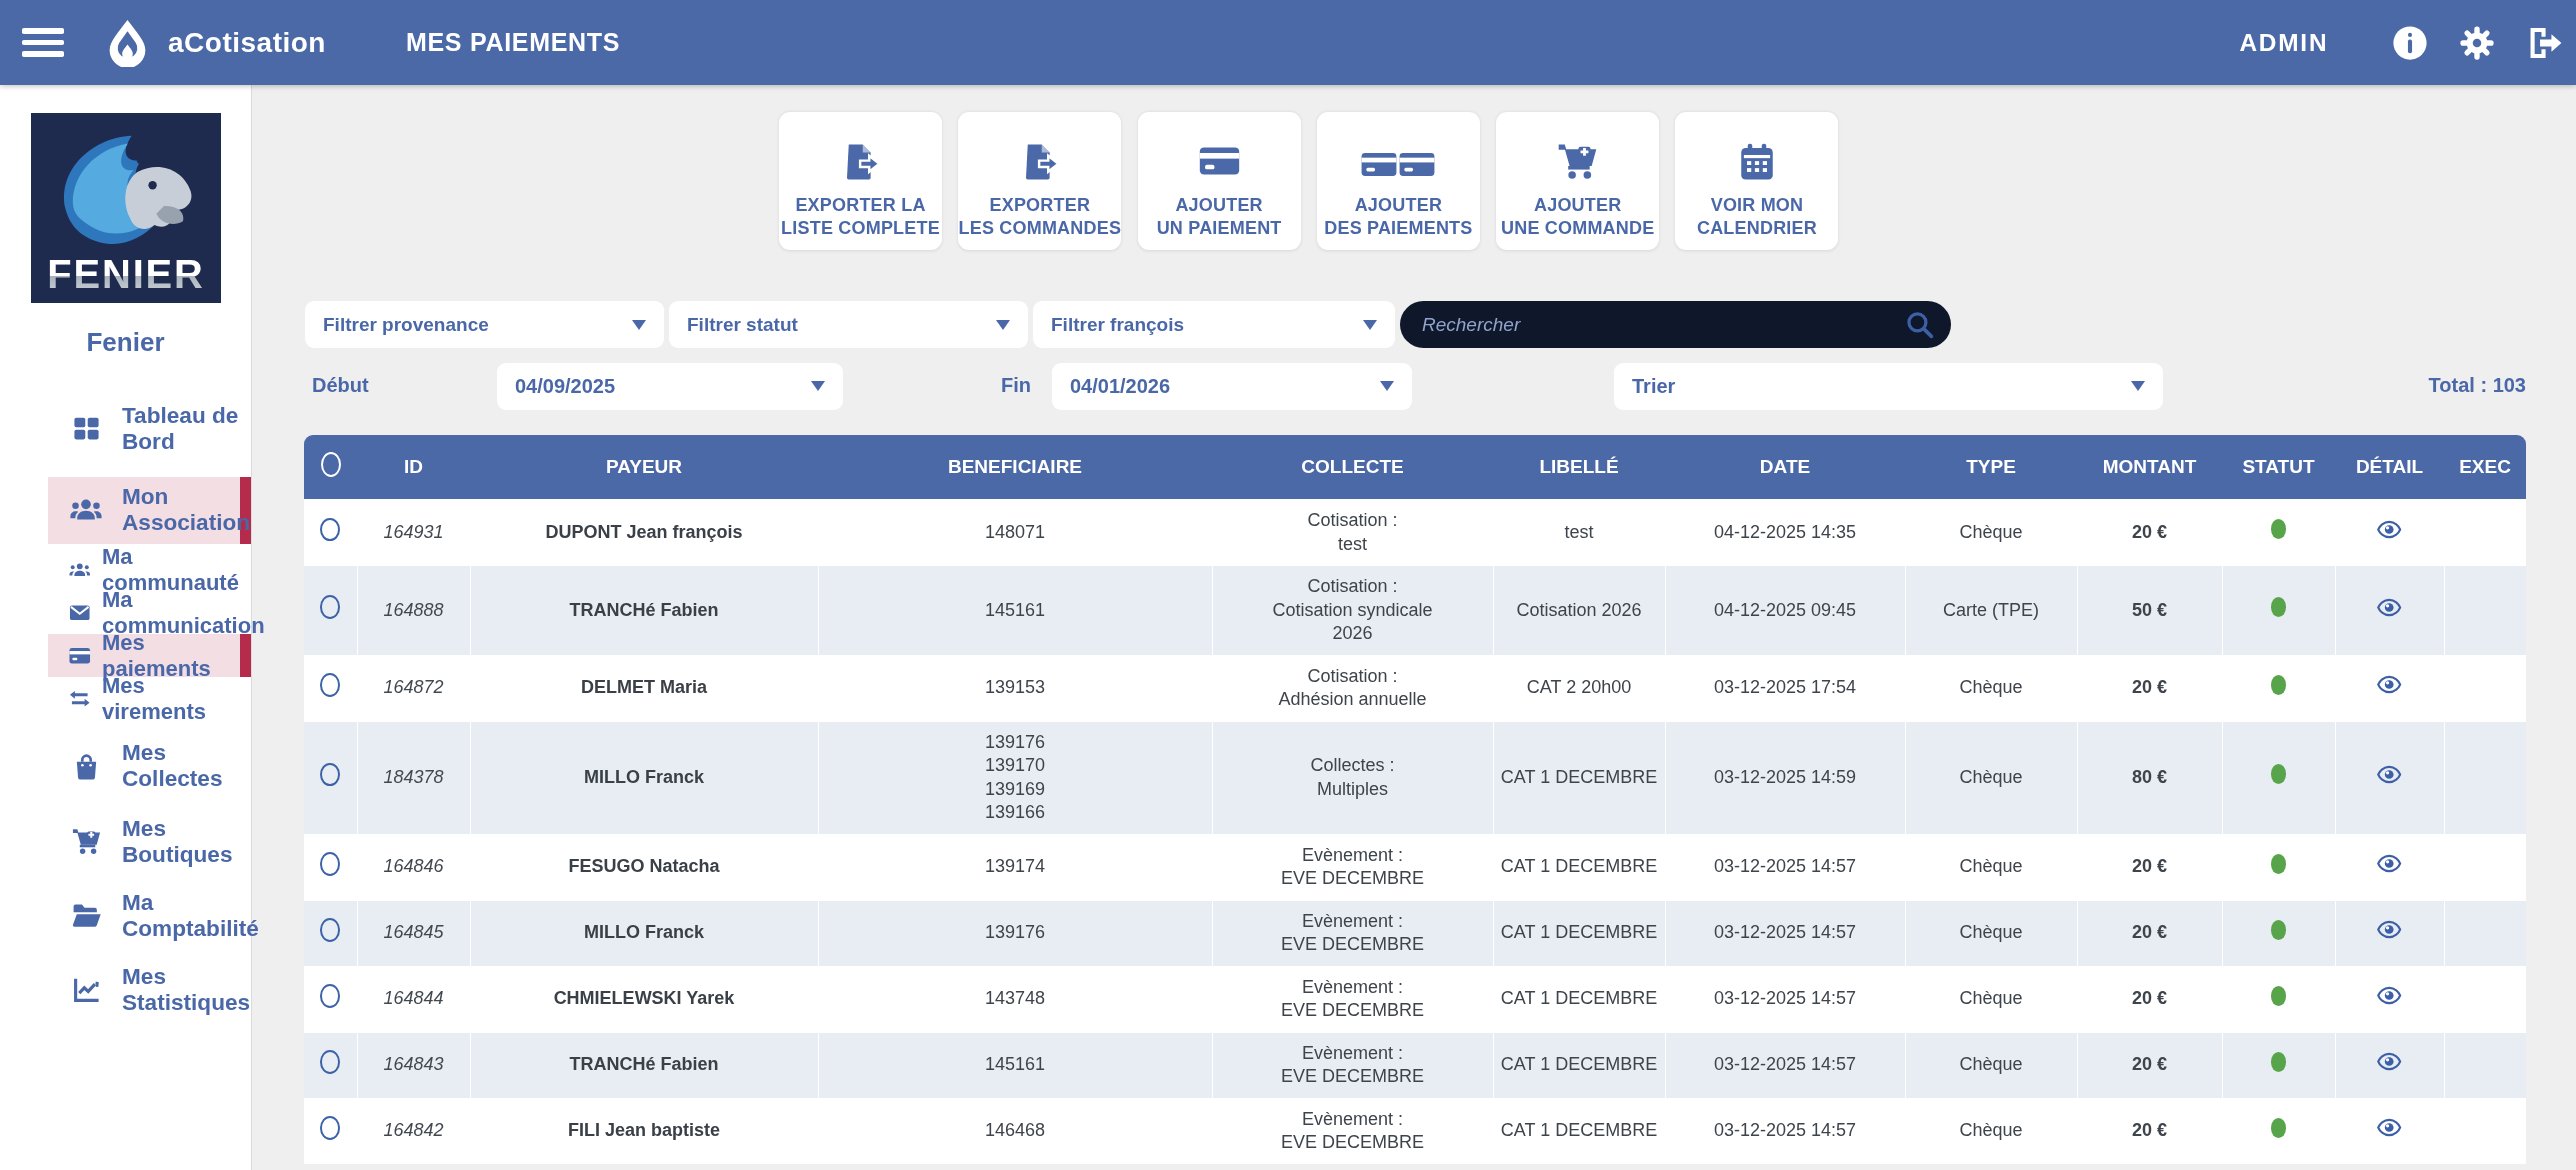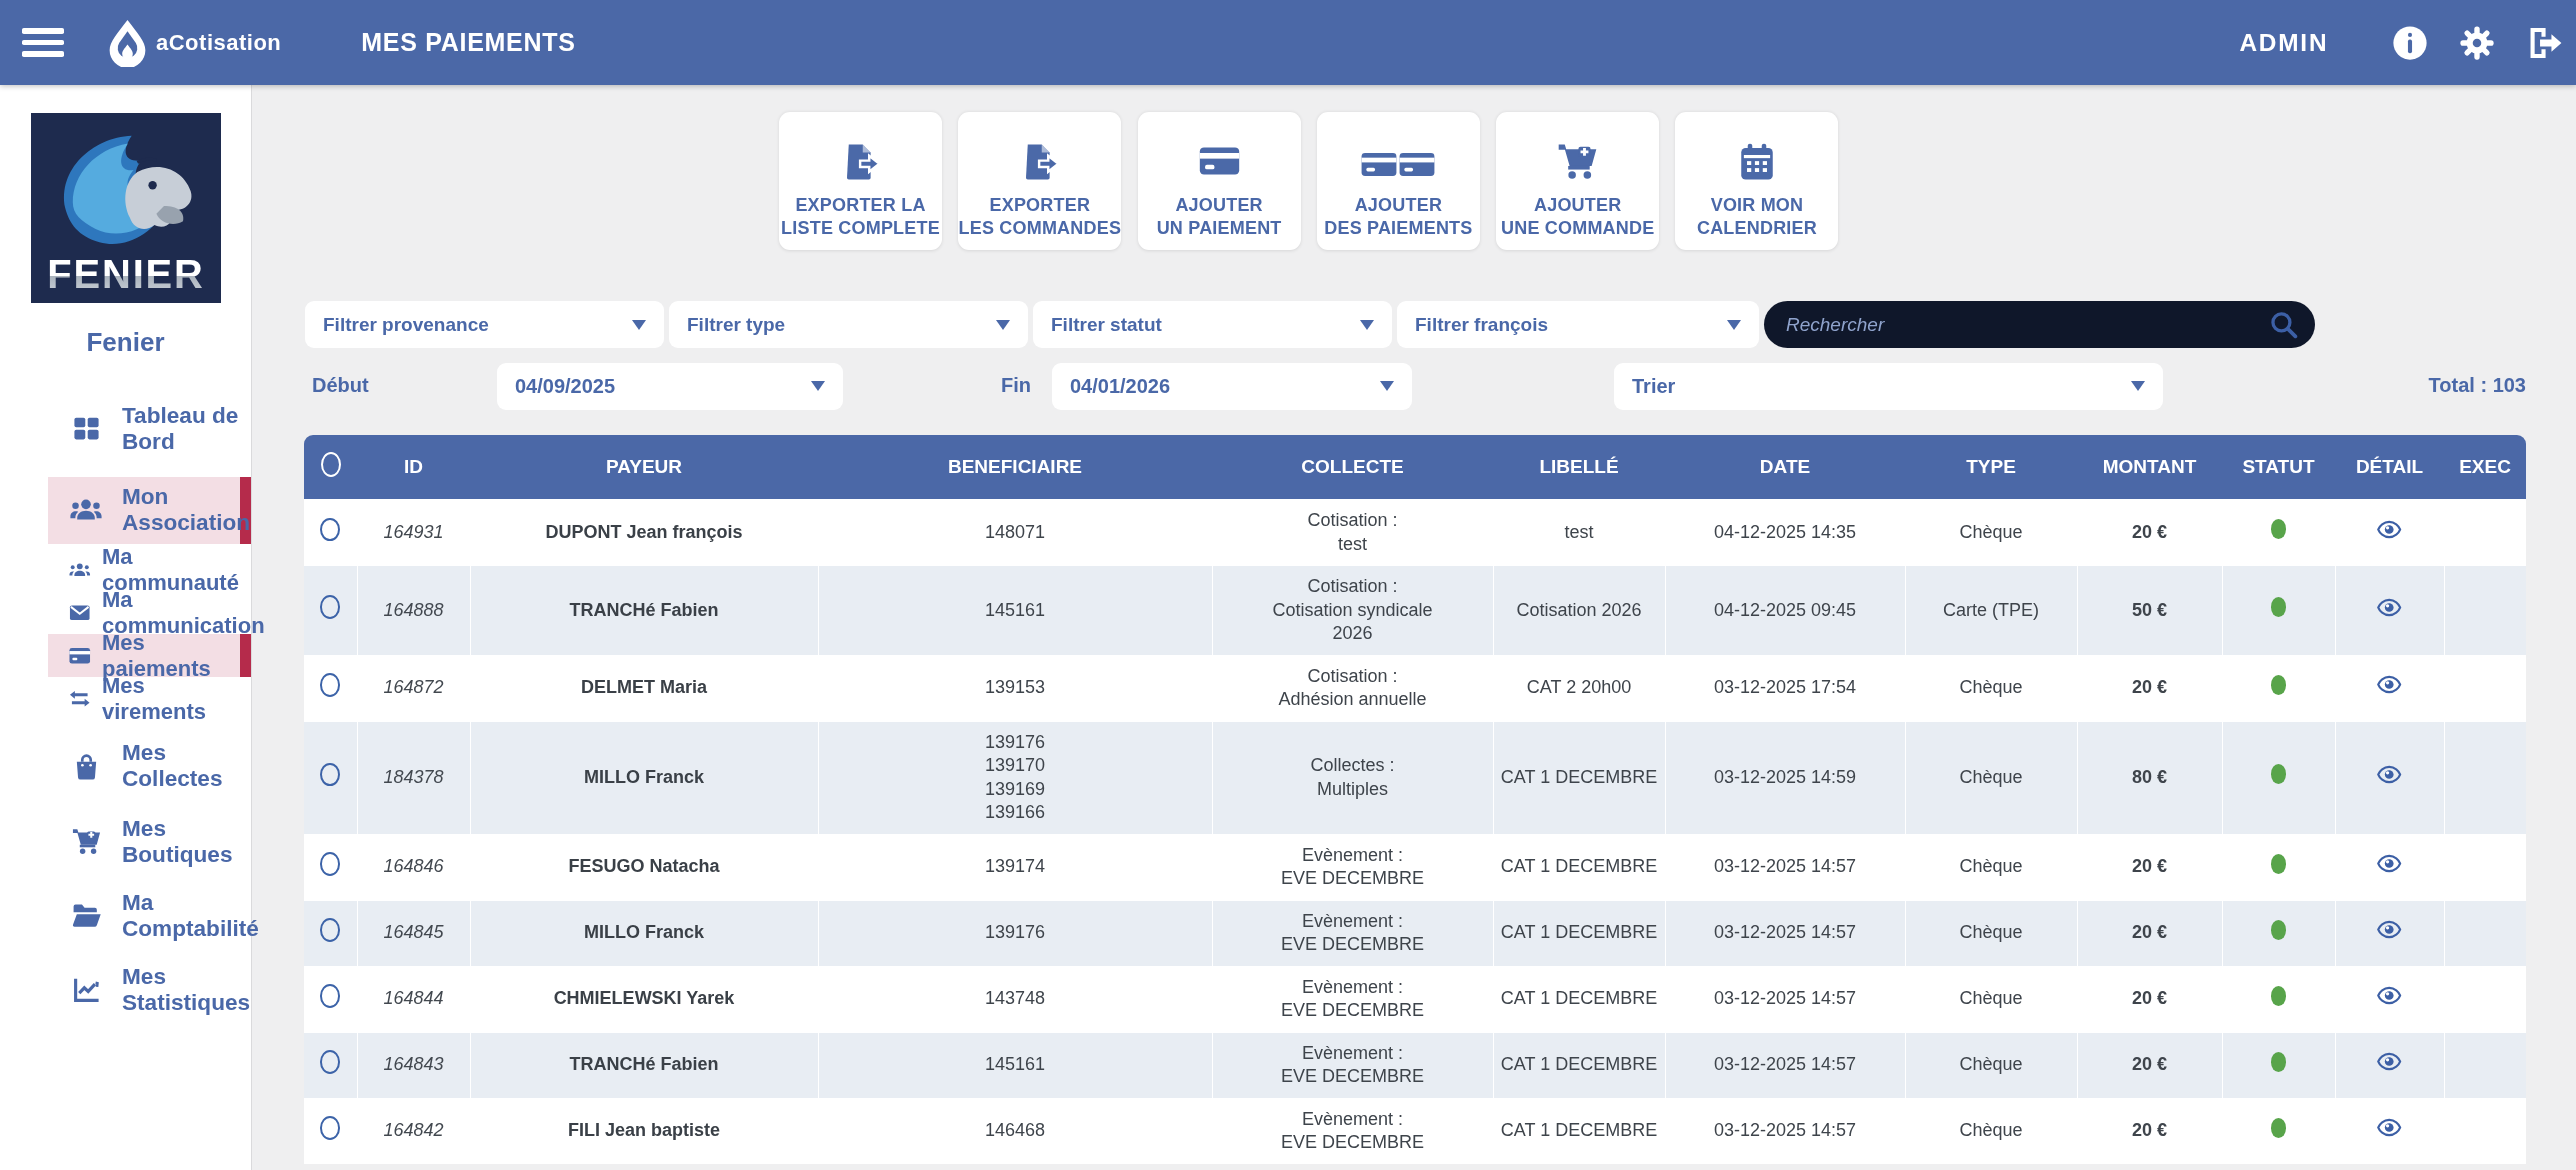--- a/index.html
+++ b/index.html
@@ -6,21 +6,21 @@
   html,body { width:2576px; height:1170px; overflow:hidden; }
   body { font-family:"Liberation Sans", sans-serif; background:#efeff0; position:relative; }
 
   
   .topbar { position:absolute; top:0; left:0; width:2576px; height:85px; background:#4b68a7;
             display:flex; align-items:center; z-index:20; box-shadow:0 1.8px 5.4px rgba(0,0,0,.25); }
   .hamburger { margin-left:22px; width:43px; cursor:pointer; }
   .hamburger .bar { height:5.4px; background:#fff; border-radius:1.8px; margin:6.3px 0; width:42px; }
   .applogo { display:flex; align-items:center; margin-left:38px; }
   .applogo svg { width:49px; height:49px; }
-  .applogo .apptext { color:#fff; font-size:22px; font-weight:bold; margin-left:4px; letter-spacing:0.5px; }
+  .applogo .apptext { color:#fff; font-size:28px; font-weight:bold; margin-left:16px; letter-spacing:0.5px; }
   .pagetitle { color:#fff; font-size:25px; font-weight:bold; letter-spacing:0.7px; margin-left:80px; }
   .topbar-right { margin-left:auto; display:flex; align-items:center; }
   .admin-label { color:#fff; font-size:24.4px; font-weight:bold; letter-spacing:1.8px; margin-right:63px; }
   .tb-icon { width:38px; height:38px; margin-right:29px; cursor:pointer; display:flex; align-items:center; justify-content:center; }
   .tb-icon:last-child { margin-right:12.7px; }
 
   
   .sidebar { position:absolute; top:85px; left:0; width:252px; height:1085px; background:#fff;
              border-right:1.8px solid #dadadc; z-index:10; }
   .club-card { width:190px; height:190px; margin:28px auto 0; }
@@ -366,24 +366,20 @@
 CALENDRIER</span>
     </div>
   </div>
 
   <div class="filters1">
     <div class="dd">
       <span class="ddlabel">Filtrer provenance</span>
       <span class="caret"></span>
     </div>
     <div class="dd">
-      <span class="ddlabel">Filtrer type</span>
-      <span class="caret"></span>
-    </div>
-    <div class="dd">
       <span class="ddlabel">Filtrer statut</span>
       <span class="caret"></span>
     </div>
     <div class="dd" style="width:362px">
       <span class="ddlabel">Filtrer françois</span>
       <span class="caret"></span>
     </div>
     <div class="searchbox">
       <input type="text" placeholder="Rechercher" style="">
       <span style="line-height:0;cursor:pointer;">

